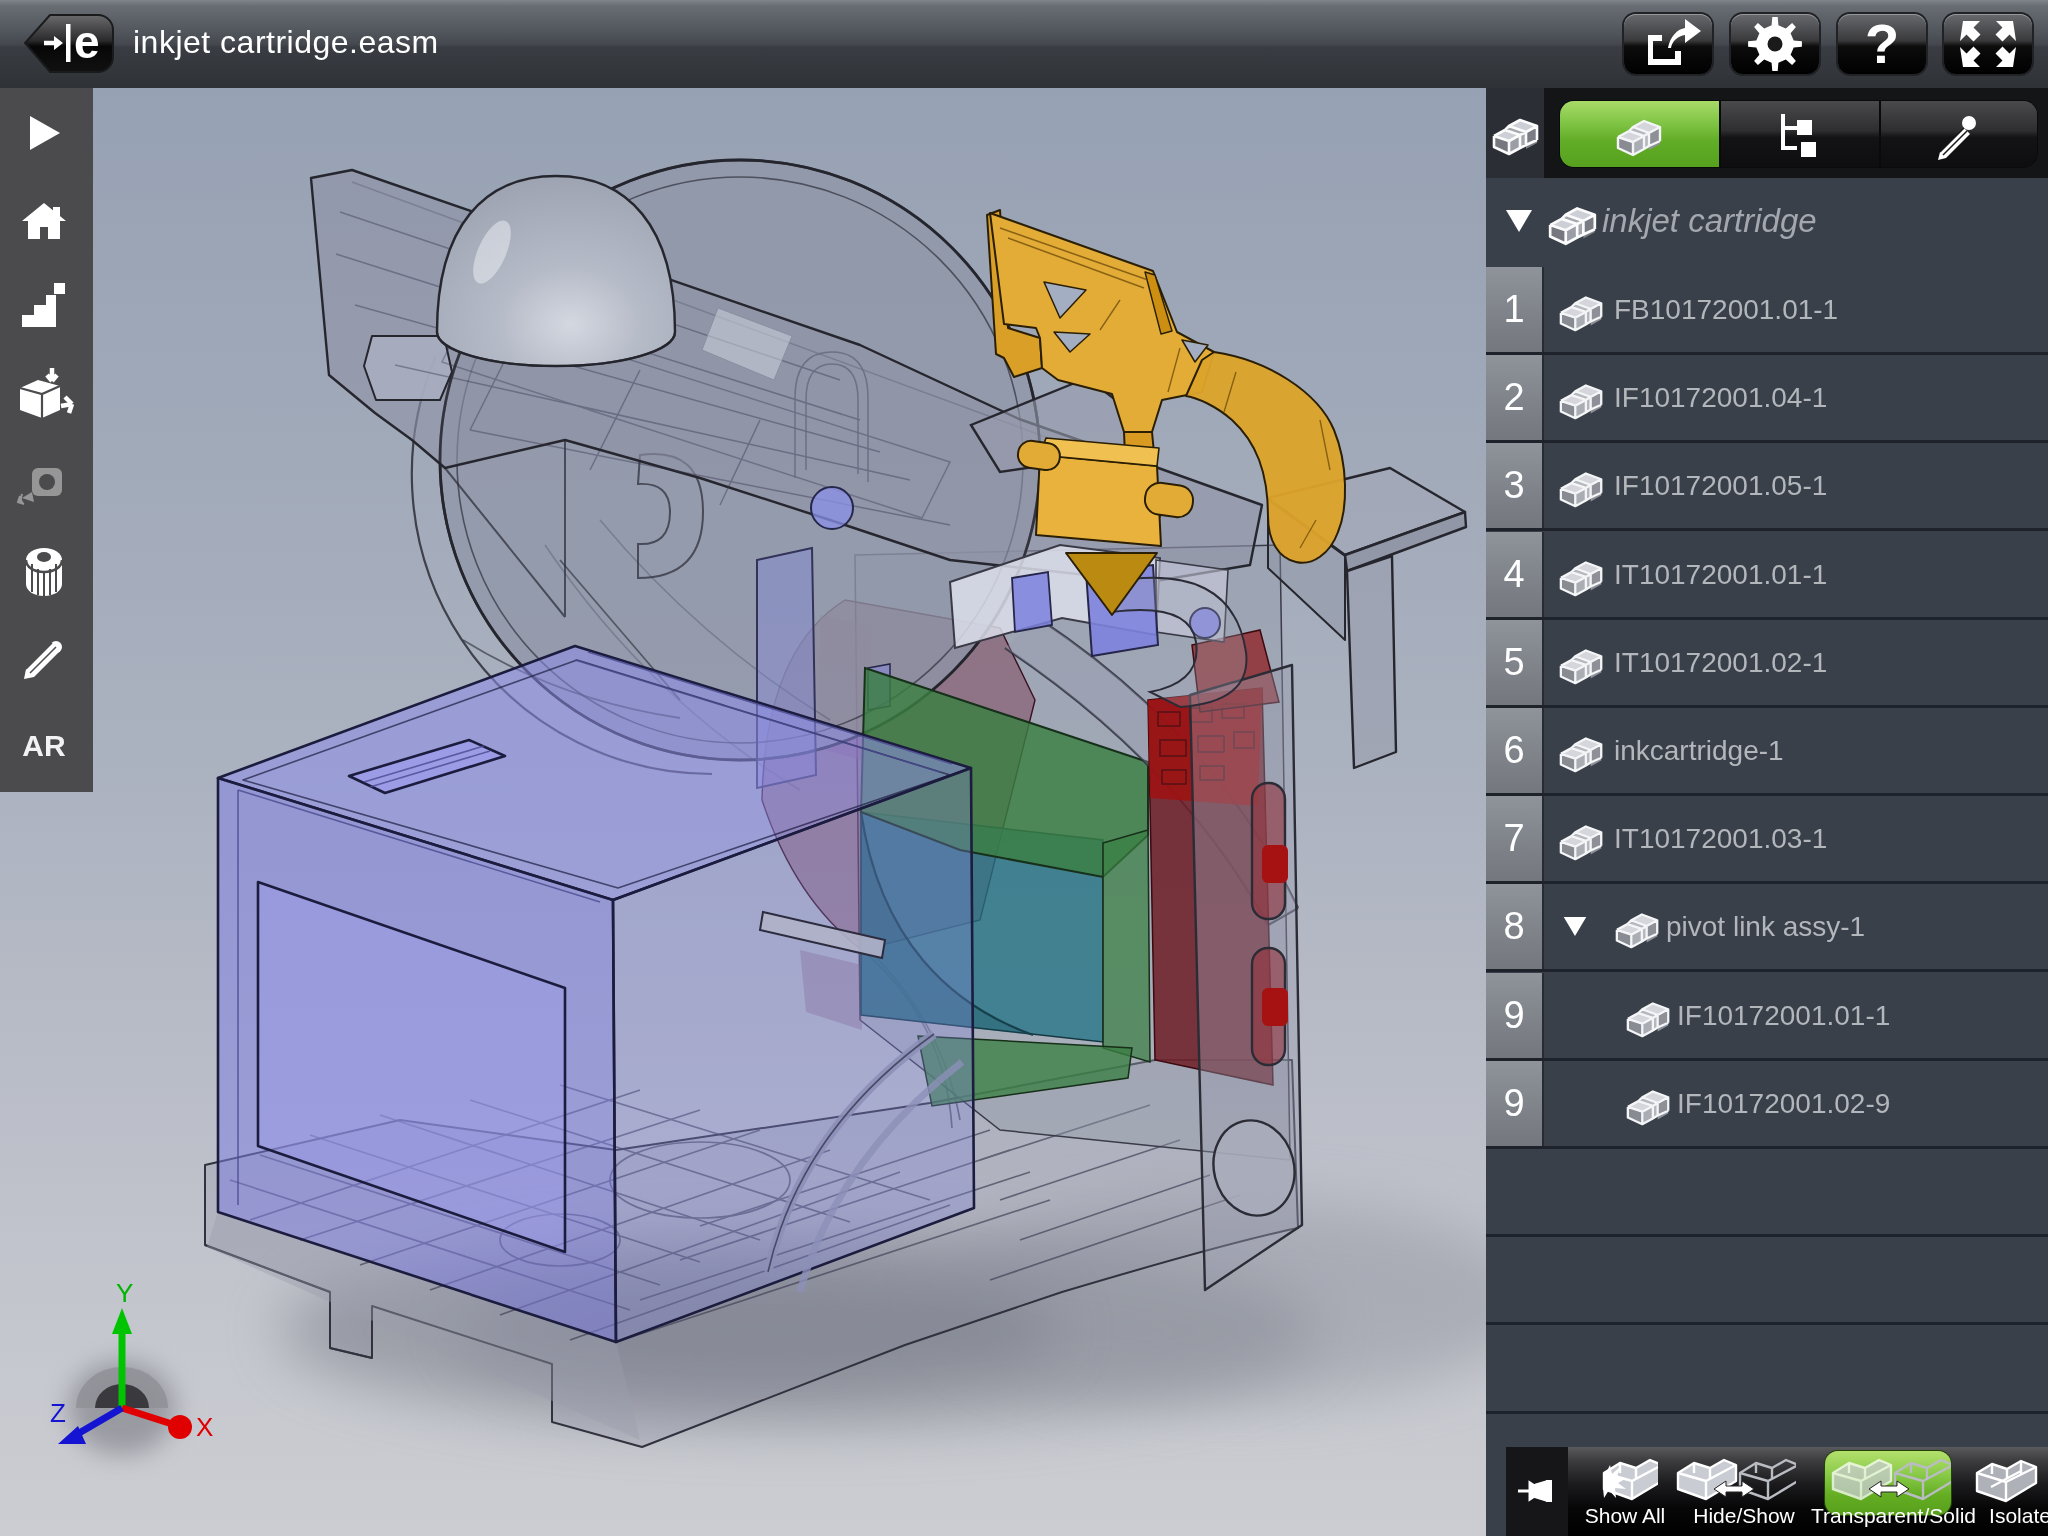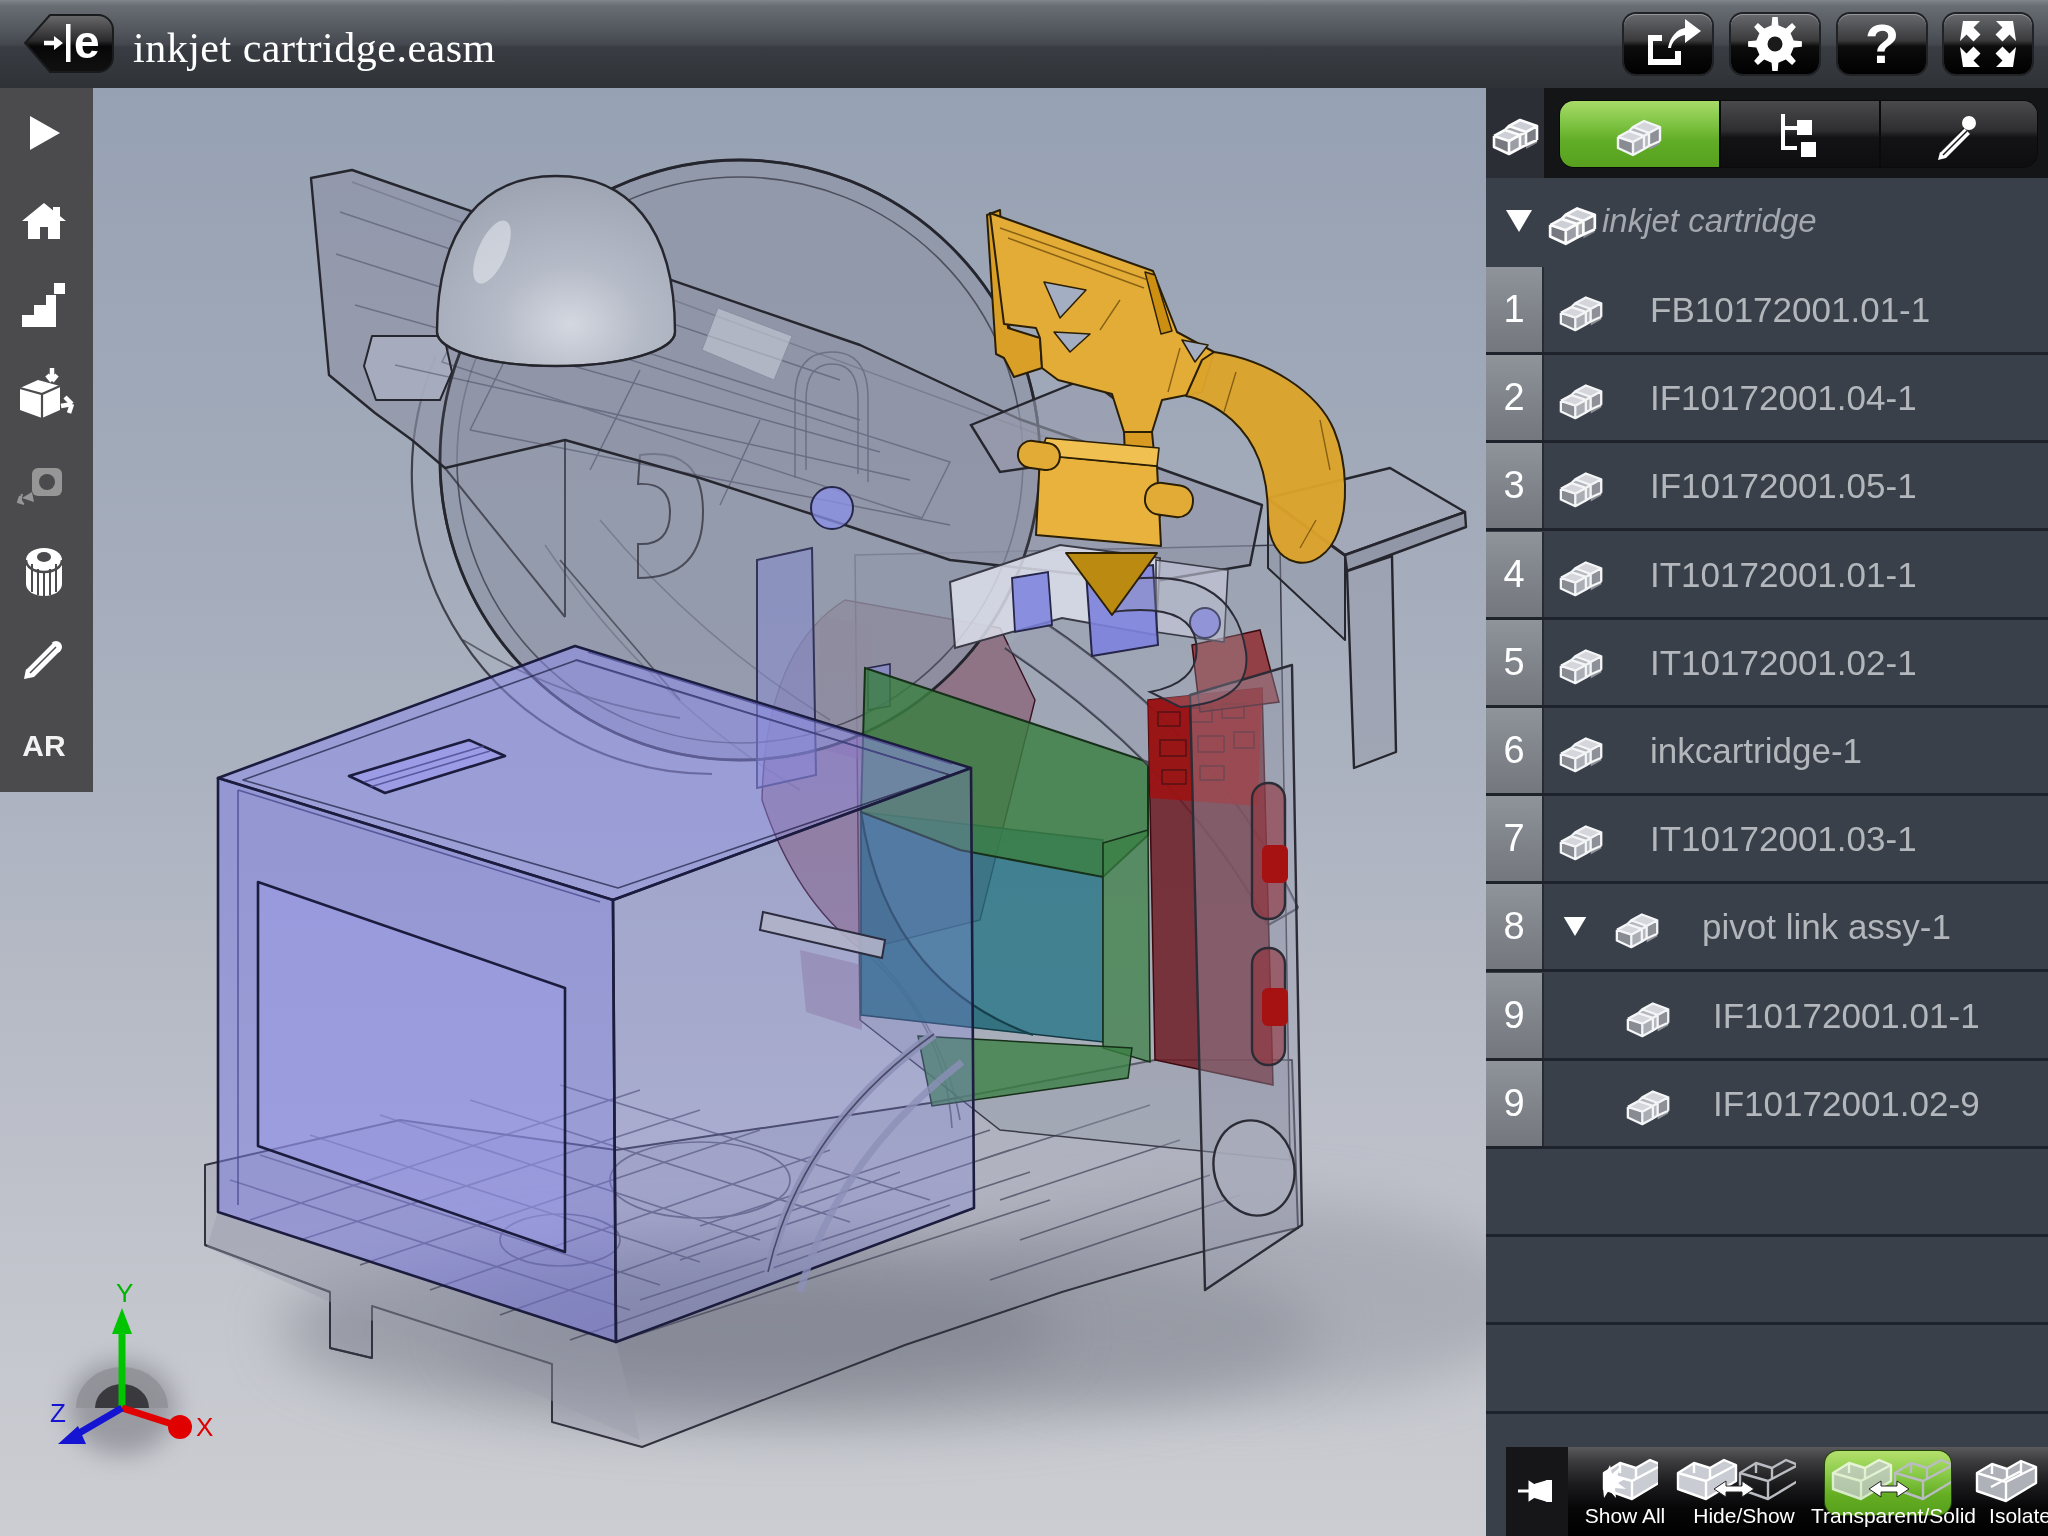--- a/index.html
+++ b/index.html
@@ -2,21 +2,21 @@
 <html><head>
 <meta charset="utf-8">
 <style>
   html,body{margin:0;padding:0;}
   body{width:2048px;height:1536px;overflow:hidden;position:relative;
        font-family:"Liberation Sans",sans-serif;background:#333;}
   .abs{position:absolute;}
   
   #topbar{left:0;top:0;width:2048px;height:88px;
     background:linear-gradient(180deg,#80848b 0%,#686d74 7%,#565b62 30%,#45494f 50%,#393d43 54%,#33373c 82%,#2e3237 100%);}
-  #topbar .title{position:absolute;left:133px;top:24px;color:#fff;font-size:42px;letter-spacing:0.5px;font-family:Liberation Serif, serif;}
+  #topbar .title{position:absolute;left:133px;top:24px;color:#fff;font-size:32px;letter-spacing:0.5px;}
   .tbtn{position:absolute;top:14px;width:88px;height:60px;border-radius:12px;
     background:linear-gradient(180deg,#686a6e 0%,#3a3a3c 44%,#0c0c0c 54%,#000 100%);
     box-shadow:0 0 0 2px #202226, inset 0 1px 0 rgba(255,255,255,.3);}
   
   #sidebar{left:0;top:88px;width:93px;height:704px;background:#4b4b4d;}
   
   #viewport{left:0;top:88px;width:1486px;height:1448px;
     background:linear-gradient(180deg,#96a1b3 0%,#9fa8b8 20%,#aab1bf 45%,#b9bdc7 68%,#c6c8cf 88%,#cbcdd2 100%);}
   
   #panel{left:1486px;top:88px;width:562px;height:1448px;background:#39404a;overflow:hidden;}
@@ -27,21 +27,21 @@
   .sega{width:159px;height:66px;background:linear-gradient(180deg,#a8da68 0%,#84c748 30%,#62ad27 60%,#56a01e 100%);}
   .segb{width:158px;height:66px;background:linear-gradient(180deg,#4a4a4c 0%,#2e2e30 45%,#131315 55%,#0e0e10 100%);border-left:2px solid #0a0a0a;}
   #rootrow{position:absolute;left:0;top:90px;width:562px;height:89px;background:#39404a;font-style:italic;}
   #rootrow .rtxt{position:absolute;left:116px;top:24px;color:#a4a8ae;font-size:33px;}
   .row{position:absolute;left:0;width:562px;height:88px;background:#39404a;}
   .rdiv{position:absolute;left:0;width:562px;height:3px;background:#1e222b;}
   .num{position:absolute;left:0;top:0;width:58px;height:85px;
        background:linear-gradient(180deg,#8f939a 0%,#83878e 40%,#74777d 100%);
        color:#fff;font-size:38px;text-align:center;line-height:85px;
        border-right:2px solid #272b33;box-sizing:border-box;}
-  .rlab{position:absolute;top:0;height:100%;line-height:86px;color:#b3b6bb;font-size:35px;margin-left:36px;}
+  .rlab{position:absolute;top:0;height:100%;line-height:86px;color:#b3b6bb;font-size:28px;}
   
   #btool{position:absolute;left:0;top:1359px;width:562px;height:89px;
      background:linear-gradient(180deg,#5a5a5c 0%,#3b3b3d 16%,#1b1b1d 42%,#070708 68%,#000 100%);margin-left:20px;}
   #btool .pinzone{position:absolute;left:0;top:0;width:62px;height:89px;background:#161618;}
   .blab{position:absolute;top:57px;color:#fff;font-size:21px;width:200px;text-align:center;}
   .greenbtn{position:absolute;left:319px;top:4px;width:126px;height:64px;border-radius:13px;
      background:linear-gradient(180deg,#b4e06c 0%,#8bcb4a 35%,#63ad22 70%,#579f1b 100%);
      box-shadow:0 0 0 1px #24430a;}
 </style>
 </head>

